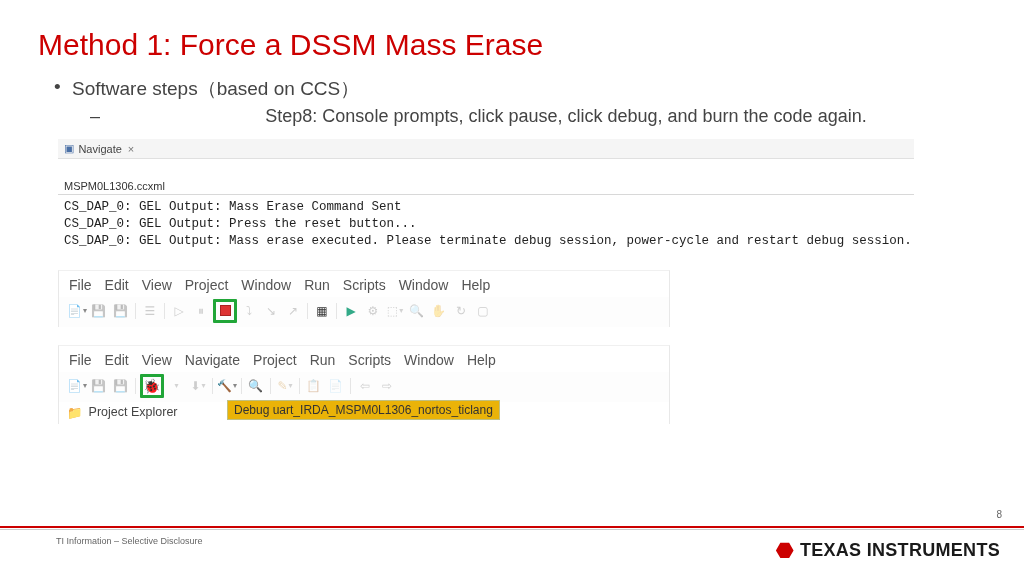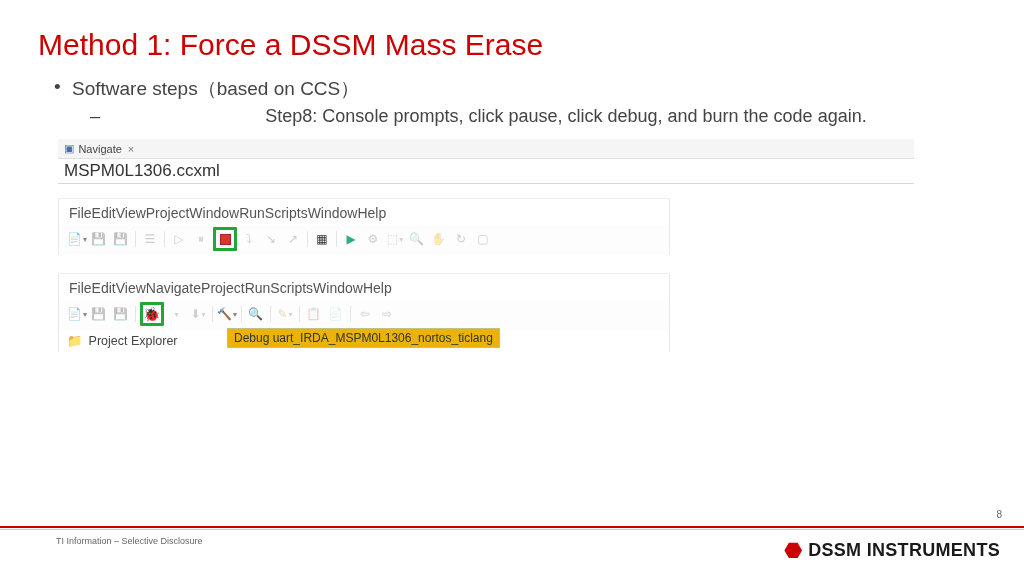--- a/index.html
+++ b/index.html
@@ -27,40 +27,41 @@
     font-family:"Segoe UI",Arial,sans-serif;
   }
   .console-tab {
     background:#f5f5f5; font-size:11px; color:#444;
     display:flex; align-items:center; gap:4px; padding:3px 6px;
     border-bottom:1px solid #e0e0e0;
   }
   .console-tab .ic { color:#4a6fa5; }
   .console-tab .x { margin-left:2px; color:#777; }
   .console-file {
-    font-size:17px; color:#333; padding:2px 6px;
+    font-size:11px; color:#333; padding:2px 6px;
     border-bottom:1px solid #d8d8d8;
+    margin-top:19px;
   }
   .console-output {
     font-family:"Courier New",monospace; font-size:12.5px;
     color:#222; padding:4px 6px 6px 6px; line-height:1.35;
     white-space:pre;
   }
 
   
   .ide-block {
     margin:14px 0 0 58px; width:612px;
     background:#fff; border:1px solid #e8e8e8;
     border-top:1px solid #f0f0f0; border-bottom:none;
     font-family:"Segoe UI",Arial,sans-serif;
   }
   .ide-block.wide { width:612px; }
   .menubar {
     font-size:14px; color:#555; padding:6px 8px 4px 10px;
-    display:flex; 
+    display:flex; gap:13px;
   }
   .toolbar {
     display:flex; align-items:center; gap:2px;
     padding:2px 6px 4px 8px; font-size:12px;
     background:#fdfdfd;
   }
   .tb-btn {
     width:20px; height:20px; display:inline-flex;
     align-items:center; justify-content:center;
     color:#777; border-radius:2px;
@@ -114,20 +115,23 @@
 <div class="bullet-1">Software steps（based on CCS）</div>
 <div class="bullet-2">Step8: Console prompts, click pause, click debug, and burn the code again.</div>
 
 <div class="console-panel">
   <div class="console-tab">
     <span class="ic">▣</span>
     <span>Navigate</span>
     <span class="x">×</span>
   </div>
   <div class="console-file">MSPM0L1306.ccxml</div>
+  <div class="console-output"><span>CS_DAP_0: GEL Output: Mass Erase Command Sent</span>
+<span>CS_DAP_0: GEL Output: Press the reset button...</span>
+<span>CS_DAP_0: GEL Output: Mass erase executed. Please terminate debug session, power-cycle and restart debug session.</span></div>
 </div>
 
 <div class="ide-block">
   <div class="menubar">
     <span>File</span>
     <span>Edit</span>
     <span>View</span>
     <span>Project</span>
     <span>Window</span>
     <span>Run</span>
@@ -206,14 +210,14 @@
   </div>
   <div class="tooltip" style="left:168px; top:54px;">Debug uart_IRDA_MSPM0L1306_nortos_ticlang</div>
 </div>
 
 <div class="page-num">8</div>
 <div class="red-rule"></div>
 <div class="grey-rule"></div>
 <div class="footer-left">TI Information – Selective Disclosure</div>
 <div class="footer-right">
   <span class="ti-logo">⬣</span>
-  <span>DSSM INSTRUMENTS</span>
+  <span>TEXAS INSTRUMENTS</span>
 </div>
 
 </body></html>

